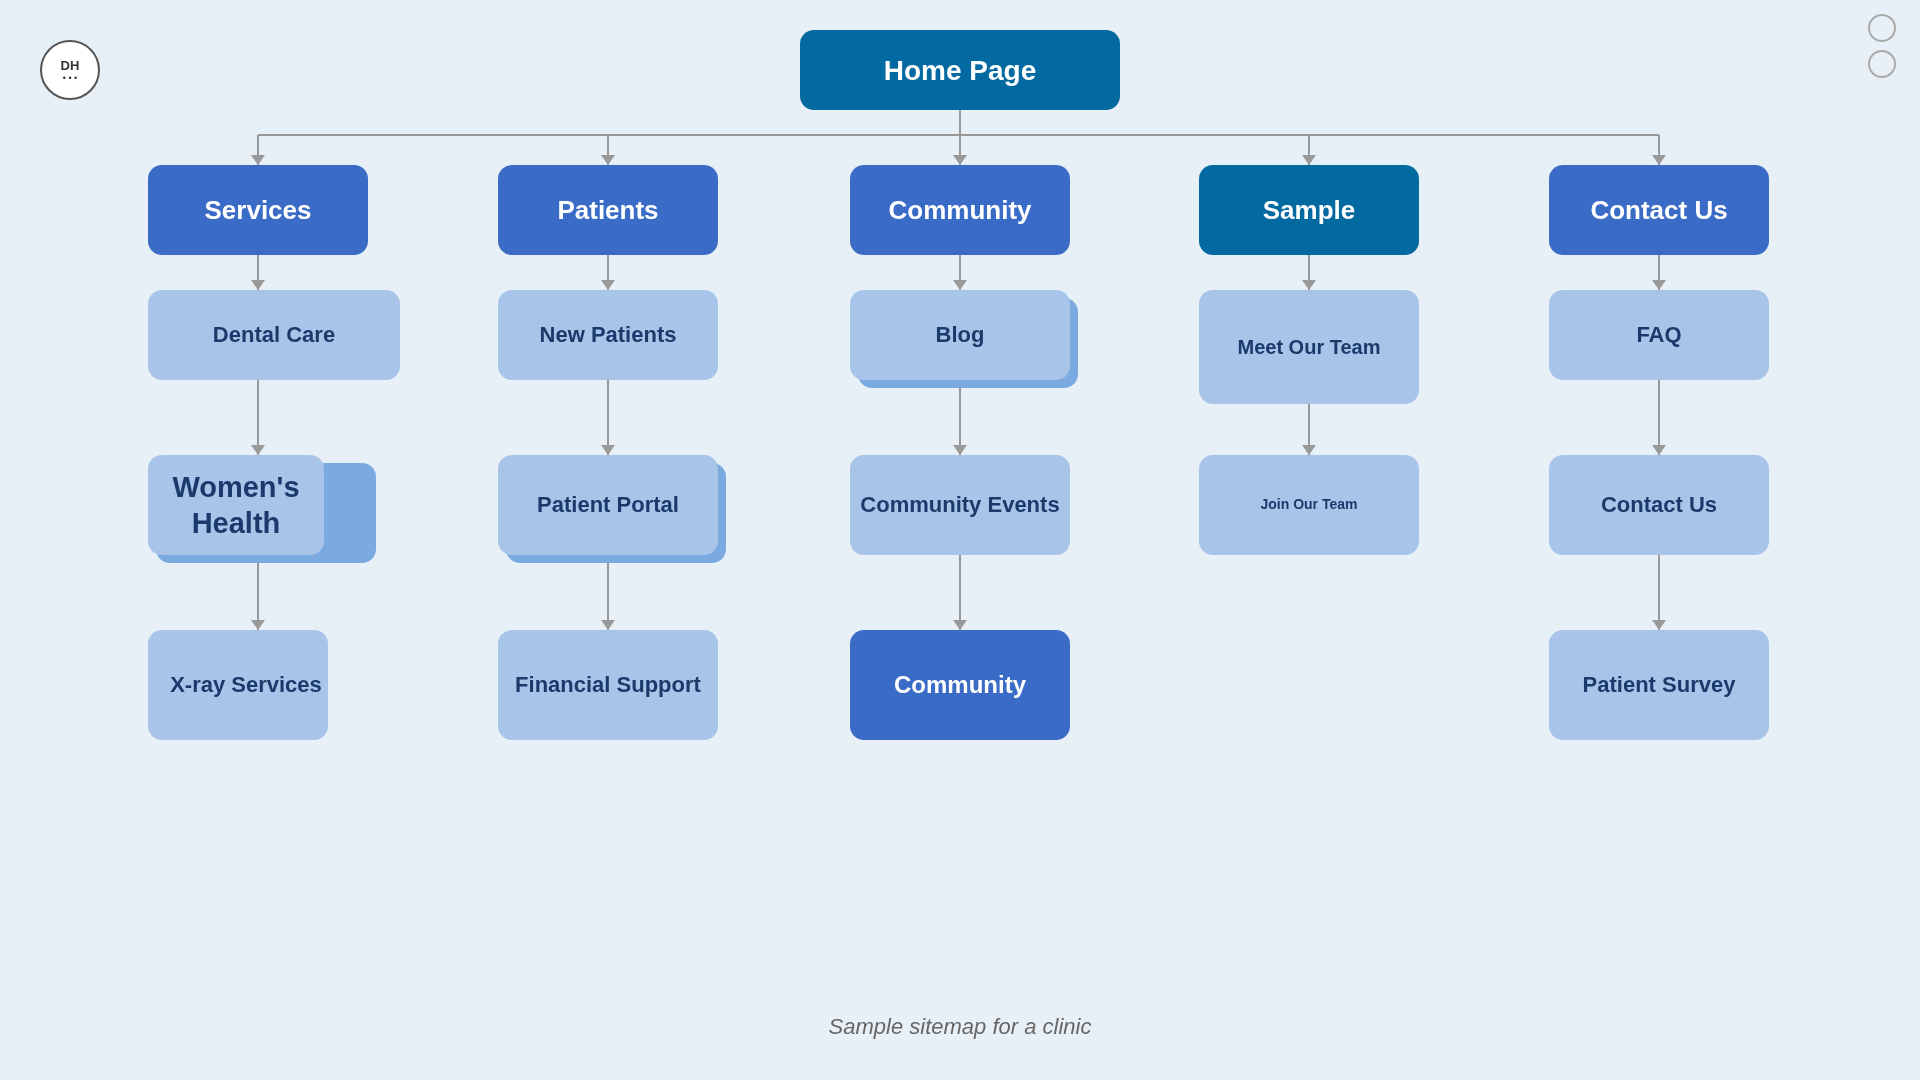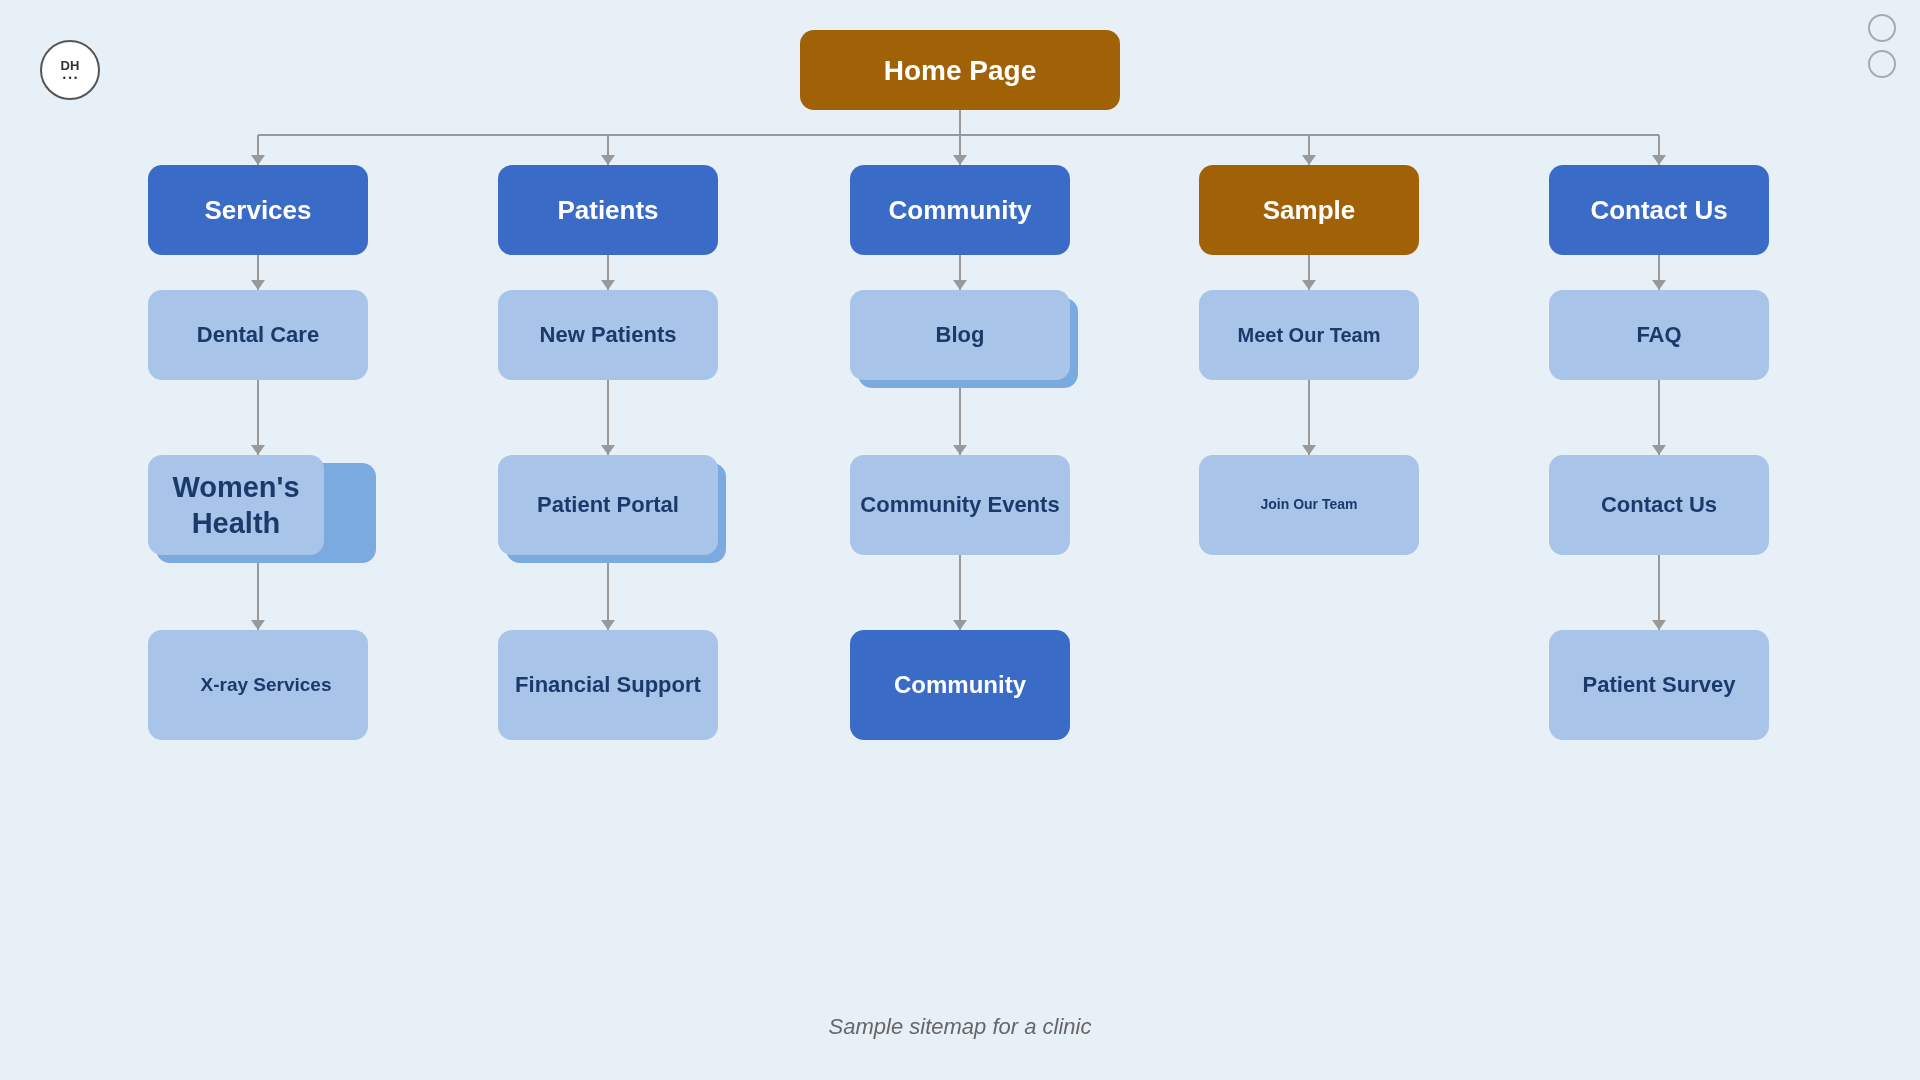--- a/index.html
+++ b/index.html
@@ -57,21 +57,21 @@
       border-radius: 14px;
       display: flex;
       align-items: center;
       justify-content: center;
       text-align: center;
       font-weight: bold;
       line-height: 1.25;
     }
 
     .node-dark {
-      background: #a16207;
+      background: #0369a1;
       color: white;
     }
 
     .node-medium {
       background: #3a6bc7;
       color: white;
     }
 
     .node-light {
       background: #a8c4e8;
@@ -226,36 +226,36 @@
 </div>
 
 <div class="node node-dark lvl1-node" style="left:1199px; top:165px; width:220px; height:90px;">
   <span>Sample</span>
 </div>
 
 <div class="node node-medium lvl1-node" style="left:1549px; top:165px; width:220px; height:90px;">
   <span>Contact Us</span>
 </div>
 
-<div class="node node-light lvl2-node" style="left:148px; top:290px; width:220px; height:90px; font-size:22px;align-items:center;">
+<div class="node node-light lvl2-node" style="left:148px; top:290px; width:252px; height:90px; font-size:22px;align-items:center;">
   <span>Dental Care</span>
 </div>
 
 <div class="node node-light lvl2-node" style="left:498px; top:290px; width:220px; height:90px; font-size:22px;">
   <span>New Patients</span>
 </div>
 
 <div style="position:absolute; left:850px; top:290px;">
   <div style="position:absolute; top:8px; left:8px; width:220px; height:90px; border-radius:14px; background:#7aaae0;"></div>
   <div class="node node-light" style="position:relative; width:220px; height:90px; font-size:22px;">
     <span>Blog</span>
   </div>
 </div>
 
-<div class="node node-light lvl2-node" style="left:1199px; top:290px; width:220px; height:90px; font-size:20px;">
+<div class="node node-light lvl2-node" style="left:1199px; top:290px; width:220px; height:114px; font-size:20px;">
   <span>Meet Our Team</span>
 </div>
 
 <div class="node node-light lvl2-node" style="left:1549px; top:290px; width:220px; height:90px; font-size:22px;">
   <span>FAQ</span>
 </div>
 
 <div style="position:absolute; left:148px; top:455px;">
   <div style="position:absolute; top:8px; left:8px; width:220px; height:100px; border-radius:14px; background:#7aaae0;"></div>
   <div class="node node-light" style="position:relative; width:176px; height:100px; font-size:29px;">
@@ -275,21 +275,21 @@
 </div>
 
 <div class="node node-light" style="position:absolute; left:1199px; top:455px; width:220px; height:100px; font-size:14px;">
   <span>Join Our Team</span>
 </div>
 
 <div class="node node-light" style="position:absolute; left:1549px; top:455px; width:220px; height:100px; font-size:22px;">
   <span>Contact Us</span>
 </div>
 
-<div class="node node-light" style="position:absolute; left:148px; top:630px; width:220px; height:110px; font-size:19px;padding-left:16px;">
+<div class="node node-light" style="position:absolute; left:148px; top:630px; width:180px; height:110px; font-size:22px;padding-left:16px;">
   <span>X-ray Services</span>
 </div>
 
 <div class="node node-light" style="position:absolute; left:498px; top:630px; width:220px; height:110px; font-size:22px;">
   <span>Financial Support</span>
 </div>
 
 <div class="node node-medium" style="position:absolute; left:850px; top:630px; width:220px; height:110px; font-size:24px;">
   <span>Community</span>
 </div>

